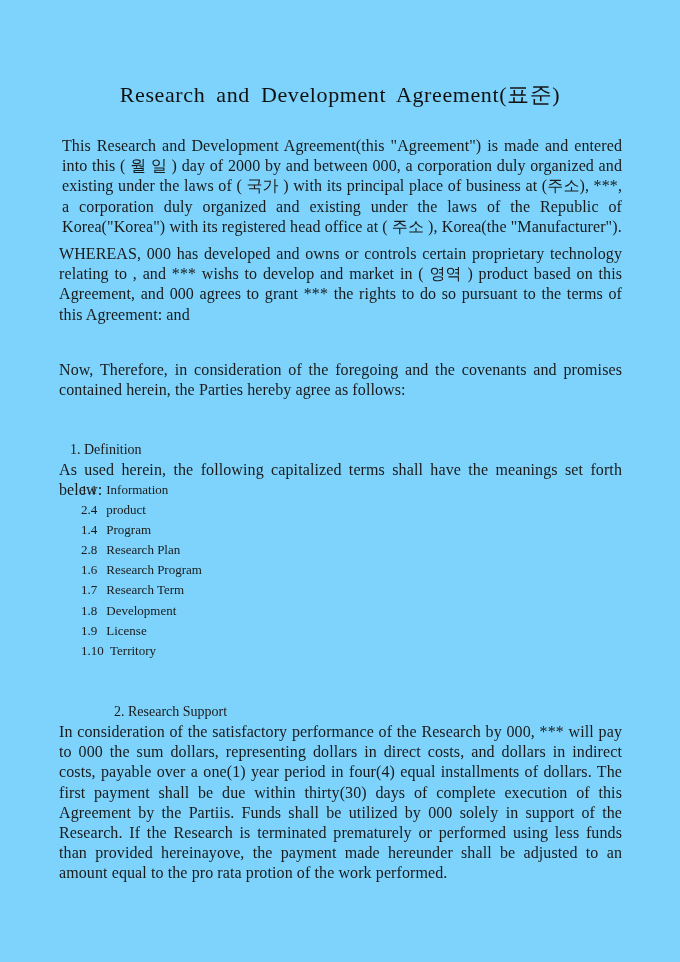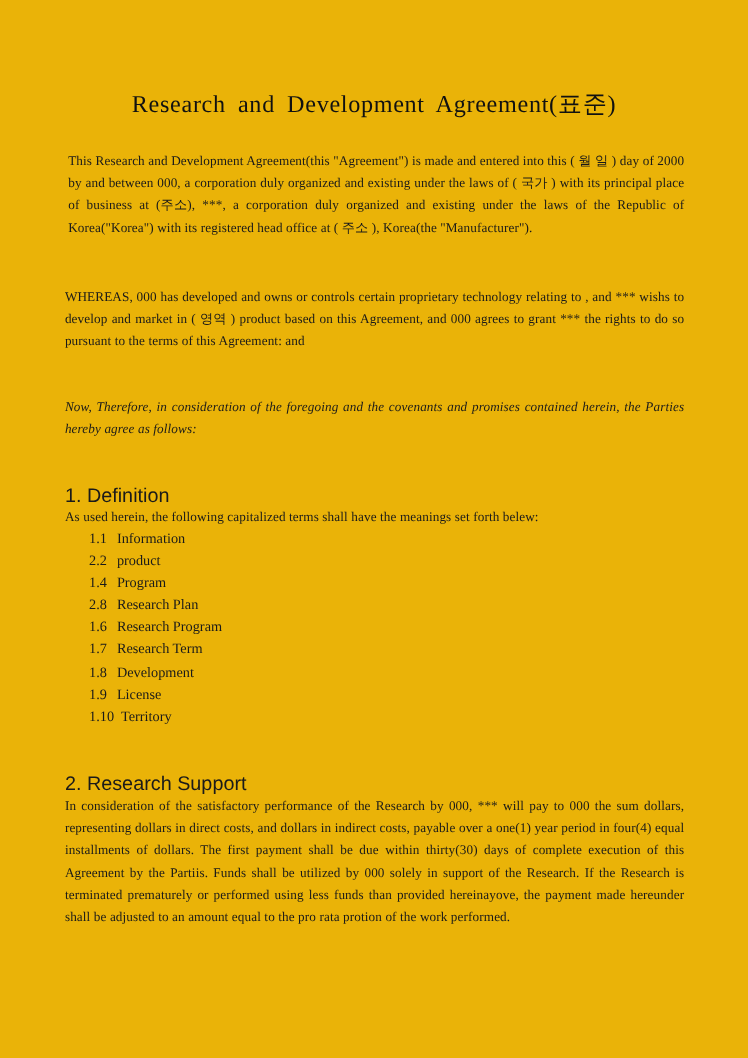--- a/index.html
+++ b/index.html
@@ -13,95 +13,95 @@
       position: relative;
       overflow: hidden;
       font-family: "DejaVu Serif", "Liberation Serif", serif;
       color: #1a1a1a;
     }
     .page {
       position: absolute;
       left: 0; top: 0;
       width: 680px;
       height: 962px;
-      background: #eab308;
+      background: #7dd3fc;
     }
     .title {
       position: absolute;
       top: 80px;
       left: 0;
       width: 680px;
       text-align: center;
       font-family: "Liberation Serif", "DejaVu Serif", serif;
       font-size: 22px;
       letter-spacing: 0.6px;
       word-spacing: 5px;
       color: #111;
     }
     .para {
       position: absolute;
       left: 59px;
       width: 563px;
       font-family: "Liberation Serif", "DejaVu Serif", serif;
-      font-size: 12px;
+      font-size: 16px;
       line-height: 20.2px;
       text-align: justify;
       text-align-last: left;
       color: #1a1a1a;
       letter-spacing: 0.1px;
     }
     .p1 { top: 136px; left: 62px; width: 560px; }
-    .p2 { top: 260px; }
-    .p3 { top: 360px; font-style: italic; }
+    .p2 { top: 244px; }
+    .p3 { top: 360px; }
     .sec-head {
       position: absolute;
-      left: 59px;
-      font-family: Liberation Sans, sans-serif;
-      font-size: 18px;
+      left: 70px;
+      font-family: Liberation Serif, serif;
+      font-size: 14px;
       line-height: 20.2px;
       color: #1a1a1a;
     }
     .s1 { top: 440px; }
     .s1-intro { top: 460px; left: 59px; width: 563px; }
     .def-list {
       position: absolute;
       top: 480px;
       left: 81px;
       margin: 0;
       padding: 0;
       list-style: none;
       font-family: "Liberation Serif", "DejaVu Serif", serif;
       font-size: 13px;
       line-height: 20.1px;
       color: #1a1a1a;
     }
     .def-list li { white-space: pre; }
     .def-num { display: inline-block; min-width: 22px; }
-    .s2 { top: 702px; }
+    .s2 { top: 702px; margin-left: 44px; }
     .p4 { top: 722px; }
   </style>
 </head>
 <body>
 
 <div class="page">
 
   <div class="title">Research and Development Agreement(표준)</div>
 
   <div class="para p1">This Research and Development Agreement(this "Agreement") is made and entered into this (   월  일  ) day of 2000 by and between  000, a corporation duly organized and existing under the laws of ( 국가 ) with its principal place of business at (주소),  ***, a corporation duly organized and existing under the laws of the Republic of Korea("Korea") with its registered head office at ( 주소 ), Korea(the "Manufacturer").</div>
 
   <div class="para p2">WHEREAS, 000 has developed and owns or controls certain proprietary technology relating to , and *** wishs to develop and market in (    영역    ) product based on this Agreement, and 000 agrees to grant *** the rights to do so pursuant to the terms of this Agreement: and</div>
 
   <div class="para p3">Now, Therefore, in consideration of the foregoing and the covenants and promises contained herein, the Parties hereby agree as follows:</div>
 
   <div class="sec-head s1">1. Definition</div>
   <div class="para s1-intro">As used herein, the following capitalized terms shall have the meanings set forth belew:</div>
 
   <ul class="def-list">
     <li><span class="def-num">1.1</span> <span>Information</span></li>
-    <li><span class="def-num">2.2</span> <span>product</span></li>
+    <li><span class="def-num">2.4</span> <span>product</span></li>
     <li><span class="def-num">1.4</span> <span>Program</span></li>
     <li><span class="def-num">2.8</span> <span>Research Plan</span></li>
     <li><span class="def-num">1.6</span> <span>Research Program</span></li>
     <li><span class="def-num">1.7</span> <span>Research Term</span></li>
     <li><span class="def-num">1.8</span> <span>Development</span></li>
     <li><span class="def-num">1.9</span> <span>License</span></li>
     <li><span class="def-num">1.10</span> <span> Territory</span></li>
   </ul>
 
   <div class="sec-head s2">2. Research Support</div>

